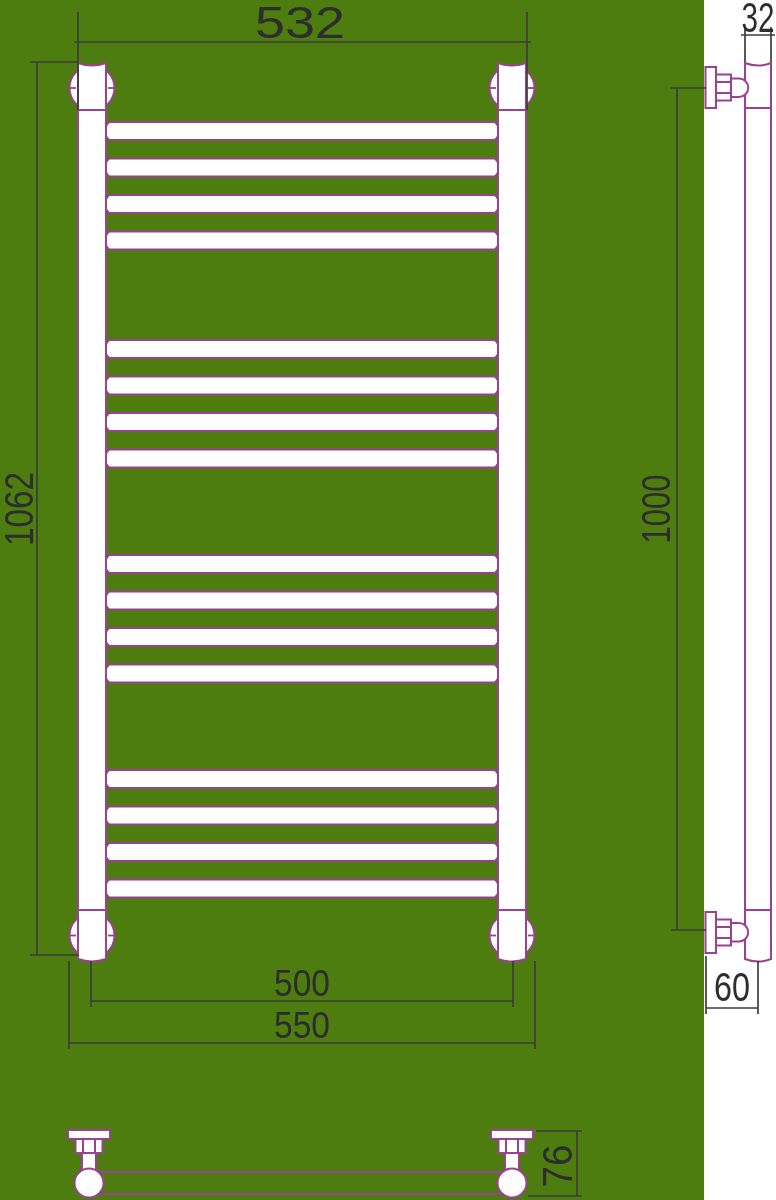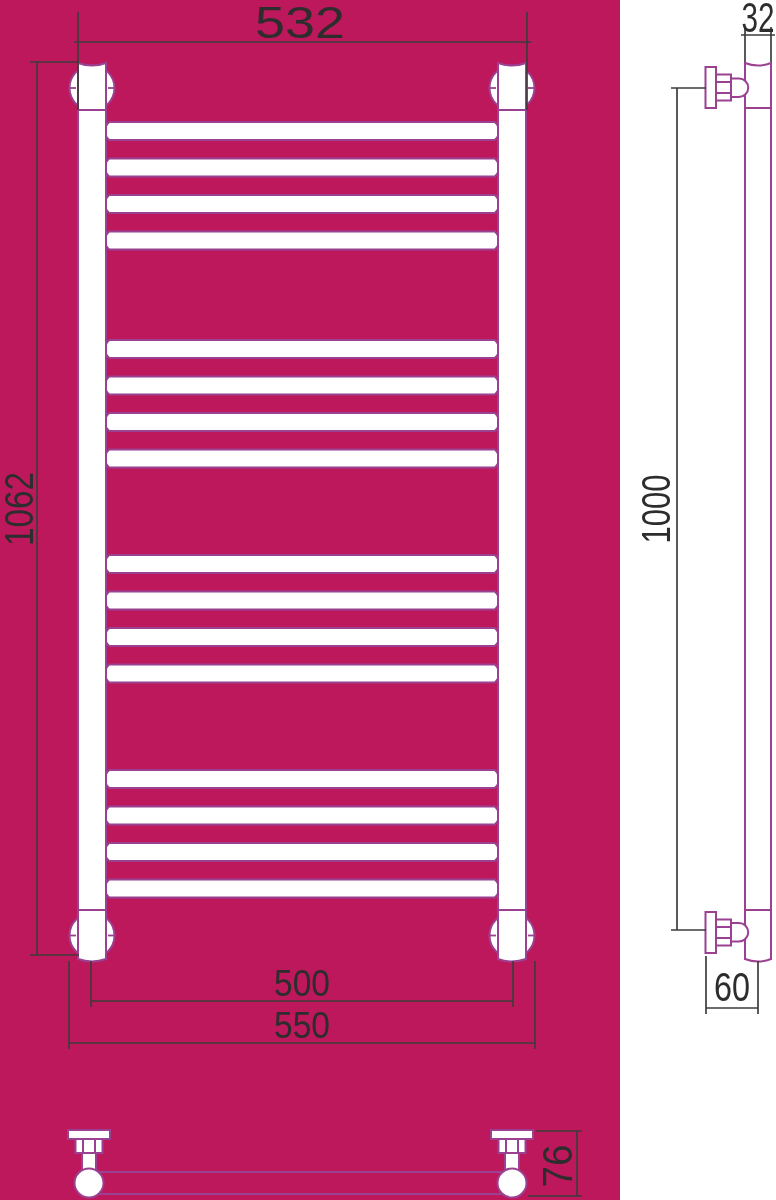--- a/index.html
+++ b/index.html
@@ -1,20 +1,20 @@
 <!DOCTYPE html>
 <html><head>
 <meta charset="utf-8">
 <style>
   html, body { margin: 0; padding: 0; background: #ffffff; }
   .canvas {
     position: relative;
-    width: 620px;
+    width: 704px;
     height: 1200px;
-    background: #be185d;
+    background: #4d7c0f;
     font-family: "Liberation Sans", sans-serif;
   }
   svg { display: block; }
   .outline   { stroke: #9a4191; stroke-width: 2; fill: none; }
   .outline-f { stroke: #9a4191; stroke-width: 2; fill: #ffffff; }
   .dimline   { stroke: #3d3d3d; stroke-width: 1.7; fill: none; }
   .dimtext   { fill: #2d2d2d; font-family: "Liberation Sans", sans-serif; font-weight: 400; }
 </style>
 </head>
 <body>

